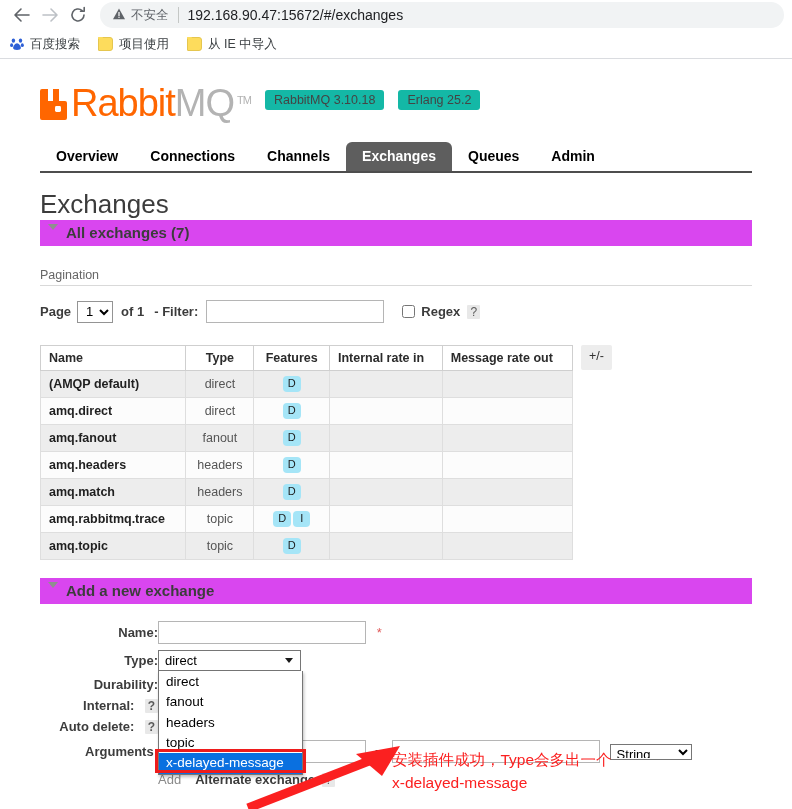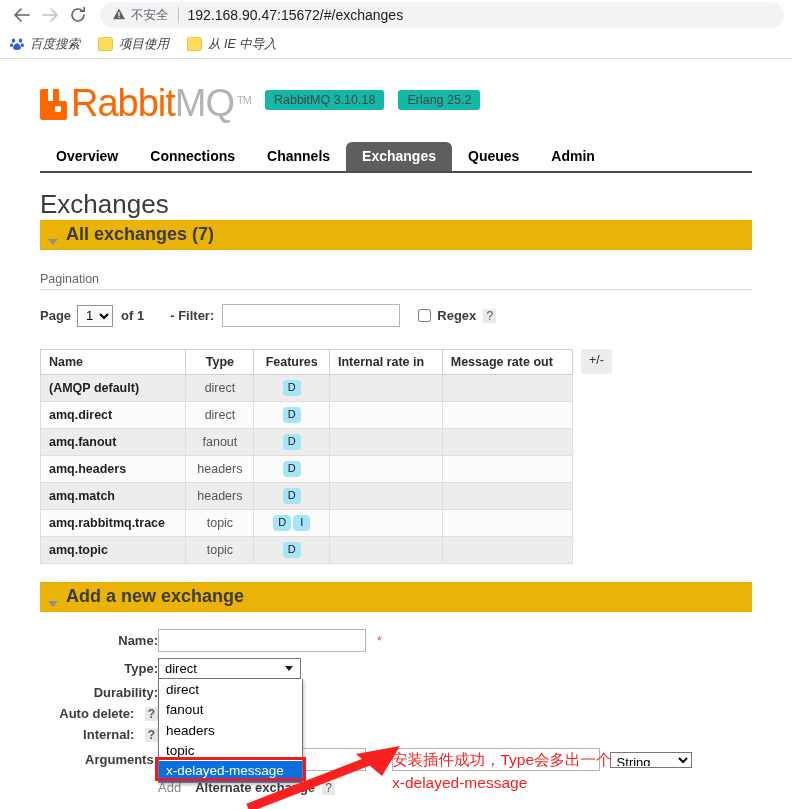--- a/index.html
+++ b/index.html
@@ -86,21 +86,21 @@
     box-sizing: border-box;
     font-size: 12.5px;
     color: #3c4043;
   }
   .bookmark {
     display: flex;
     align-items: center;
     margin-right: 18px;
     white-space: nowrap;
   }
-  .bookmark .bm-label { margin-left: 6px; font-style: italic; }
+  .bookmark .bm-label { margin-left: 6px; }
   .bm-icon-folder {
     width: 13px; height: 12px;
     background: #fddc5c;
     border: 1px solid #e5c64f;
     border-radius: 1px 3px 3px 1px;
     position: relative;
     flex: none;
   }
   .bm-icon-folder:after {
     content:"";
@@ -197,29 +197,29 @@
 
   h1#page-title {
     font-size: 26px;
     font-weight: 400;
     color: #3c3c3c;
     margin: 18px 0 3px 0;
     line-height: 1;
   }
 
   .section-bar {
-    background: #eab308;
+    background: #d946ef;
     width: 712px;
     box-sizing: border-box;
     padding: 4px 0 5px 2px;
-    font-size: 18px;
+    font-size: 15px;
     font-weight: bold;
     color: #3c3c3c;
     display: flex;
-    align-items: flex-end;
+    align-items: flex-start;
     margin-bottom: 2px;
   }
   .tri {
     display: inline-block;
     width: 0; height: 0;
     border-left: 5px solid transparent;
     border-right: 5px solid transparent;
     border-top: 6px solid #8f8f8f;
     margin: 0 8px 0 6px;
   }
@@ -247,21 +247,21 @@
   select.mini-select {
     font-family: "Liberation Sans", sans-serif;
     font-size: 13px;
     height: 22px;
     padding: 1px 2px 1px 4px;
     border: 1px solid #949494;
     background: #fff;
     color: #000;
   }
   #page-of { margin: 0 10px 0 8px; font-weight: bold; }
-  #filter-label { font-weight: bold; margin-right: 8px; margin-left: 16px; }
+  #filter-label { font-weight: bold; margin-right: 8px; }
   #filter-input {
     width: 170px;
     height: 19px;
     border: 1px solid #b5b5b5;
     background: #fff;
     font-family: "Liberation Sans", sans-serif;
     font-size: 13px;
     padding: 1px 3px;
     box-sizing: content-box;
   }
@@ -672,28 +672,28 @@
               </div>
             </div>
           </td>
         </tr>
         <tr>
           <td class="form-label">Durability:</td>
           <td>&nbsp;</td>
         </tr>
         <tr>
           <td class="form-label">
-            <span>Auto delete:</span>
+            <span>Internal:</span>
             <span class="help-q">?</span>
           </td>
           <td>&nbsp;</td>
         </tr>
         <tr>
           <td class="form-label">
-            <span>Internal:</span>
+            <span>Auto delete:</span>
             <span class="help-q">?</span>
           </td>
           <td>&nbsp;</td>
         </tr>
         <tr>
           <td class="form-label">Arguments:</td>
           <td>
             <div class="args-row-inline">
               <input class="text-field" id="args-key" type="text" value="" style="">
               <span id="args-eq">=</span>

